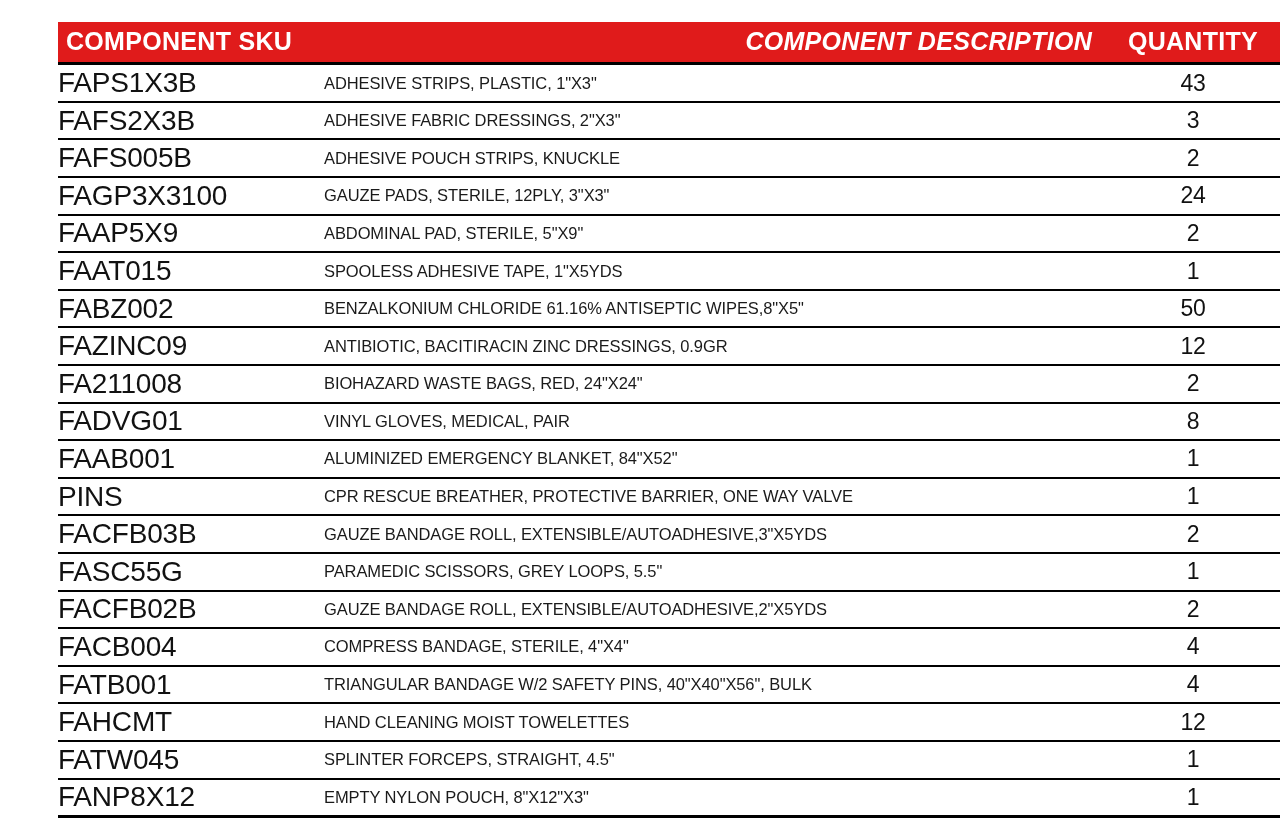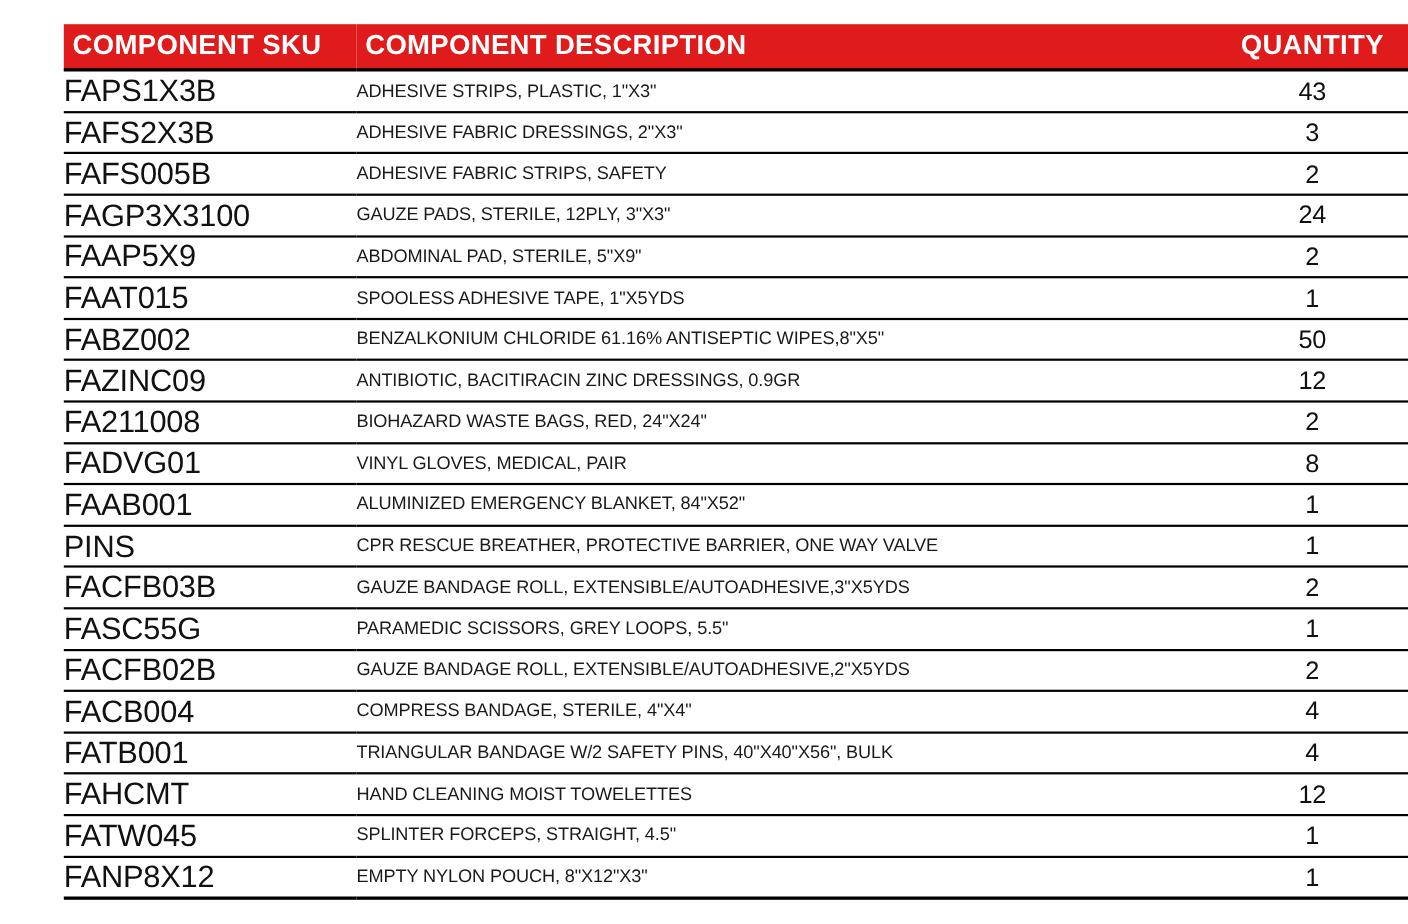--- a/index.html
+++ b/index.html
@@ -33,21 +33,22 @@
     border: none;
     line-height: 1.05;
   }
   th.col-sku {
     width: 250px;
     text-align: left;
     padding-left: 14px;
   }
   th.col-desc {
     width: 760px;
-    text-align: left;
+    text-align: right;
+    font-style: italic;
   }
   th.col-qty {
     width: 170px;
     text-align: center;
   }
   table.components tbody td {
     border-bottom: 2px solid #000000;
     padding: 0;
     height: 35.6px;
     vertical-align: middle;
@@ -104,21 +105,21 @@
           <td class="desc">ADHESIVE STRIPS, PLASTIC, 1"X3"</td>
           <td class="qty">43</td>
         </tr>
         <tr>
           <td class="sku">FAFS2X3B</td>
           <td class="desc">ADHESIVE FABRIC DRESSINGS, 2"X3"</td>
           <td class="qty">3</td>
         </tr>
         <tr>
           <td class="sku">FAFS005B</td>
-          <td class="desc">ADHESIVE FABRIC STRIPS, SAFETY</td>
+          <td class="desc">ADHESIVE POUCH STRIPS, KNUCKLE</td>
           <td class="qty">2</td>
         </tr>
         <tr>
           <td class="sku">FAGP3X3100</td>
           <td class="desc">GAUZE PADS, STERILE, 12PLY, 3"X3"</td>
           <td class="qty">24</td>
         </tr>
         <tr>
           <td class="sku">FAAP5X9</td>
           <td class="desc">ABDOMINAL PAD, STERILE, 5"X9"</td>

